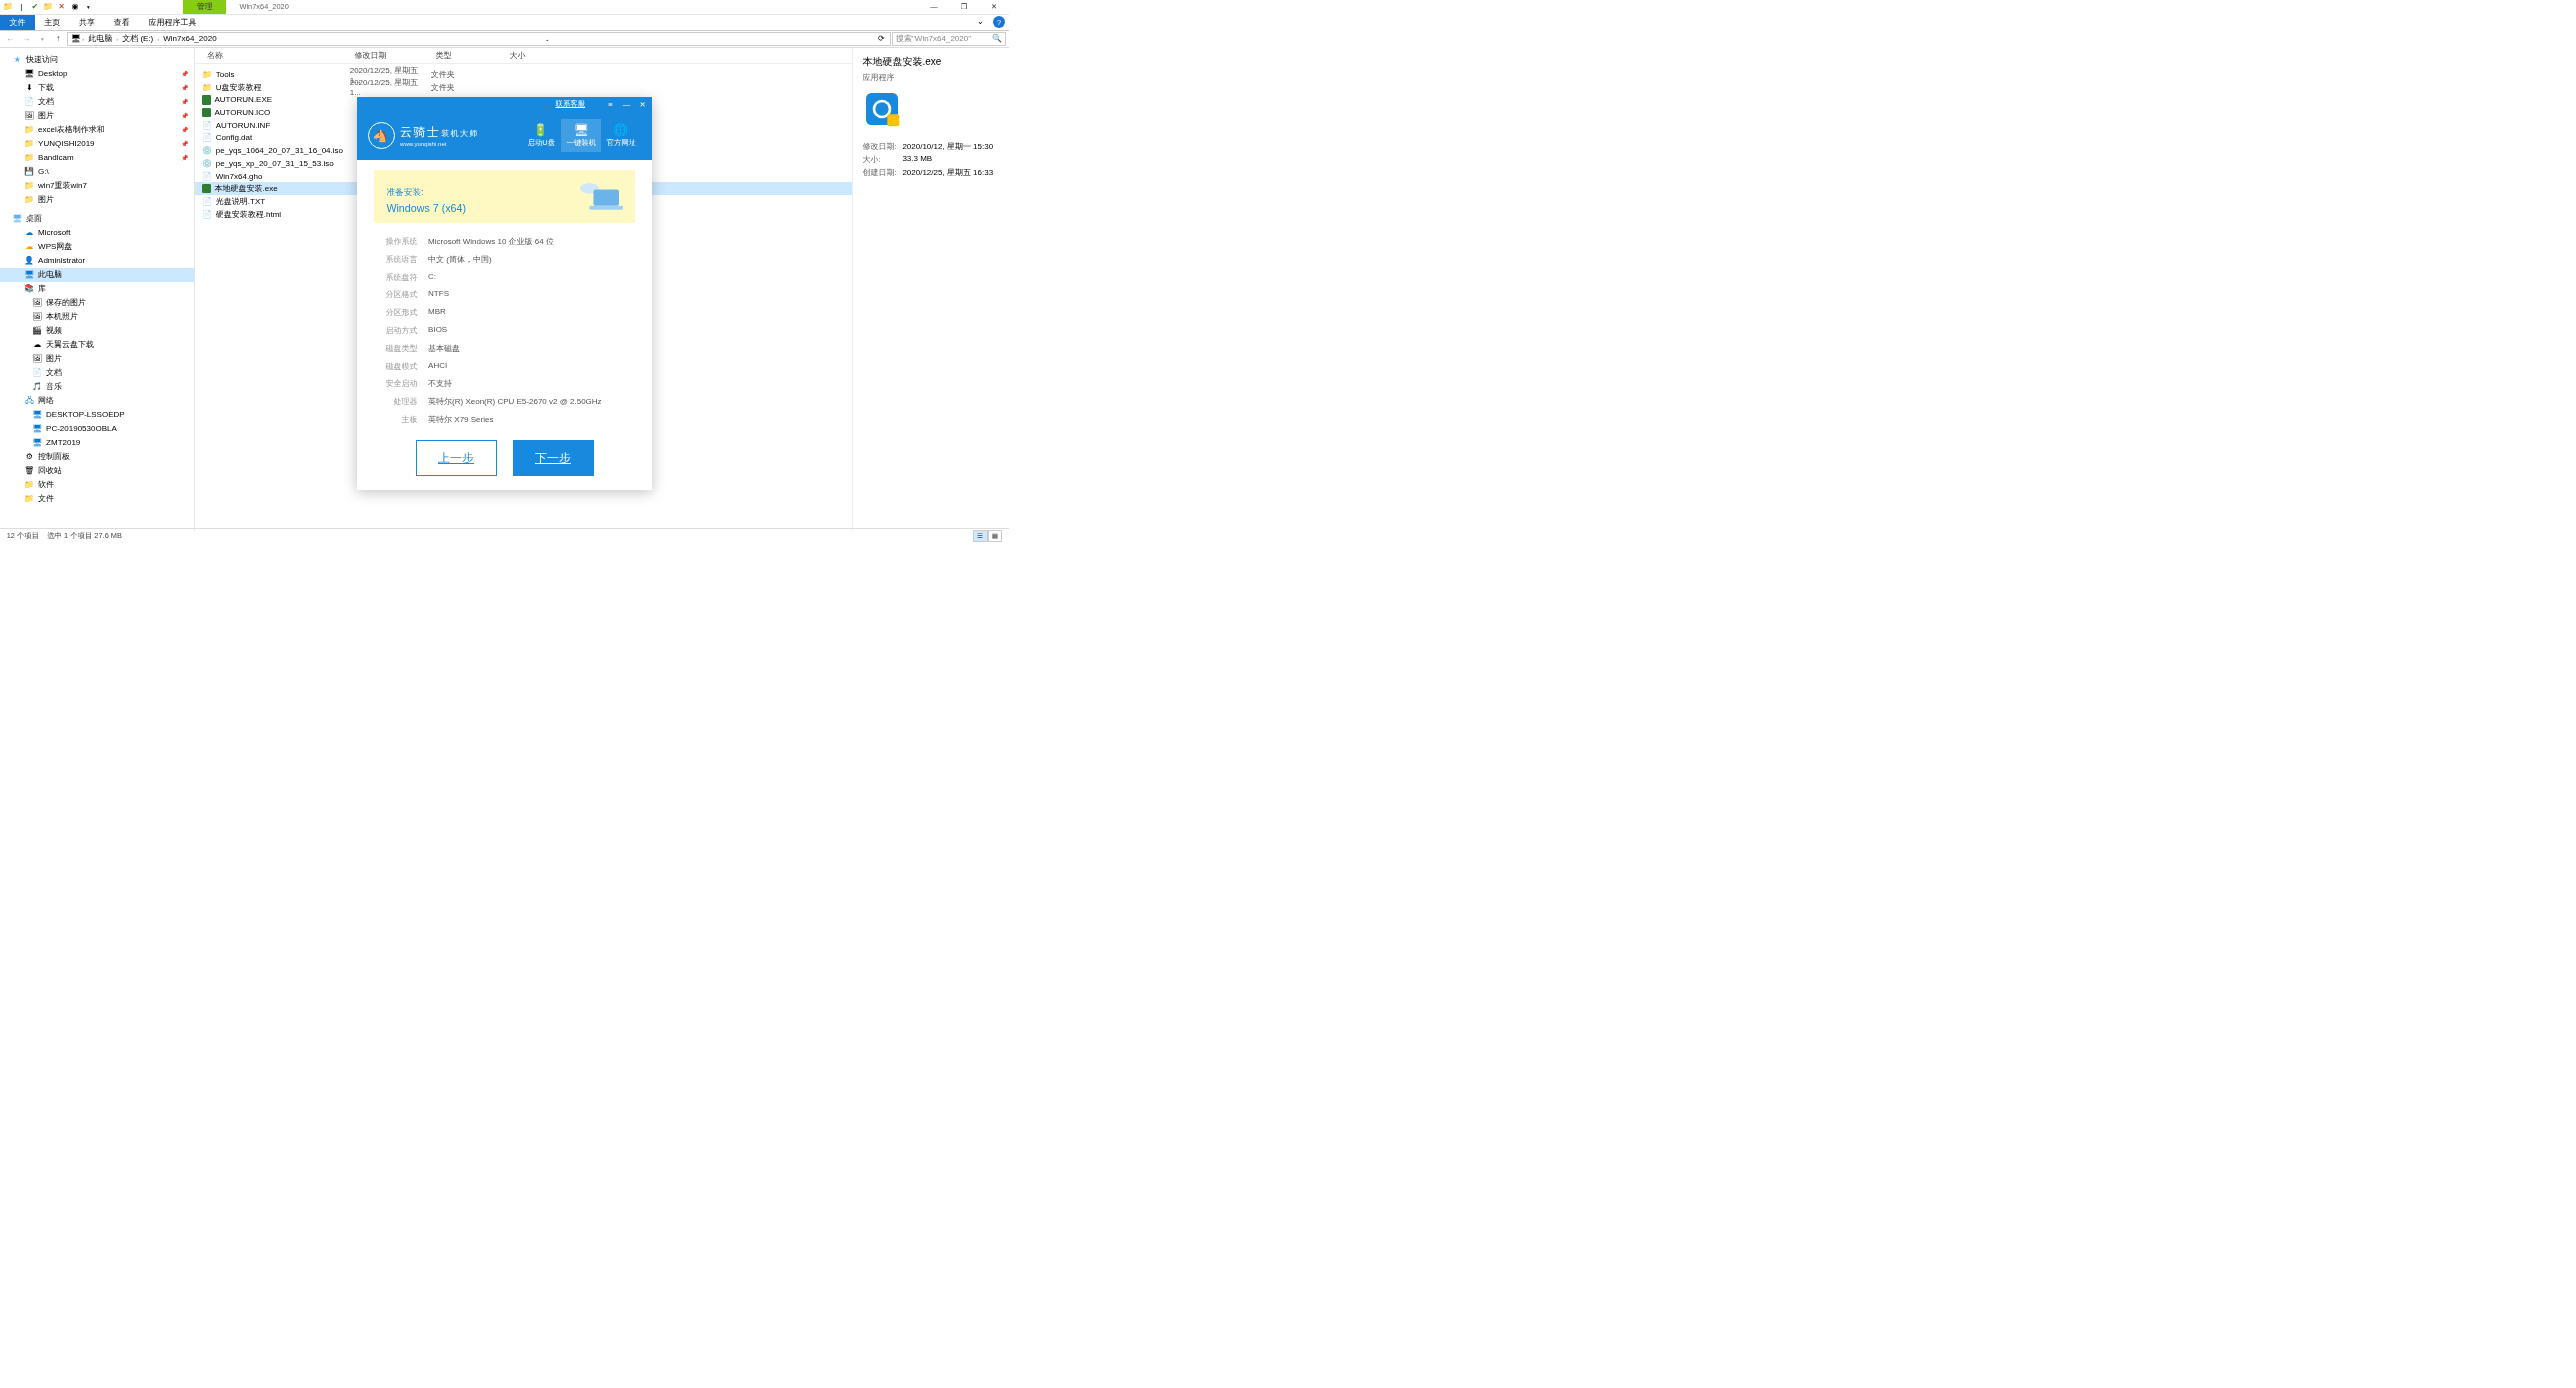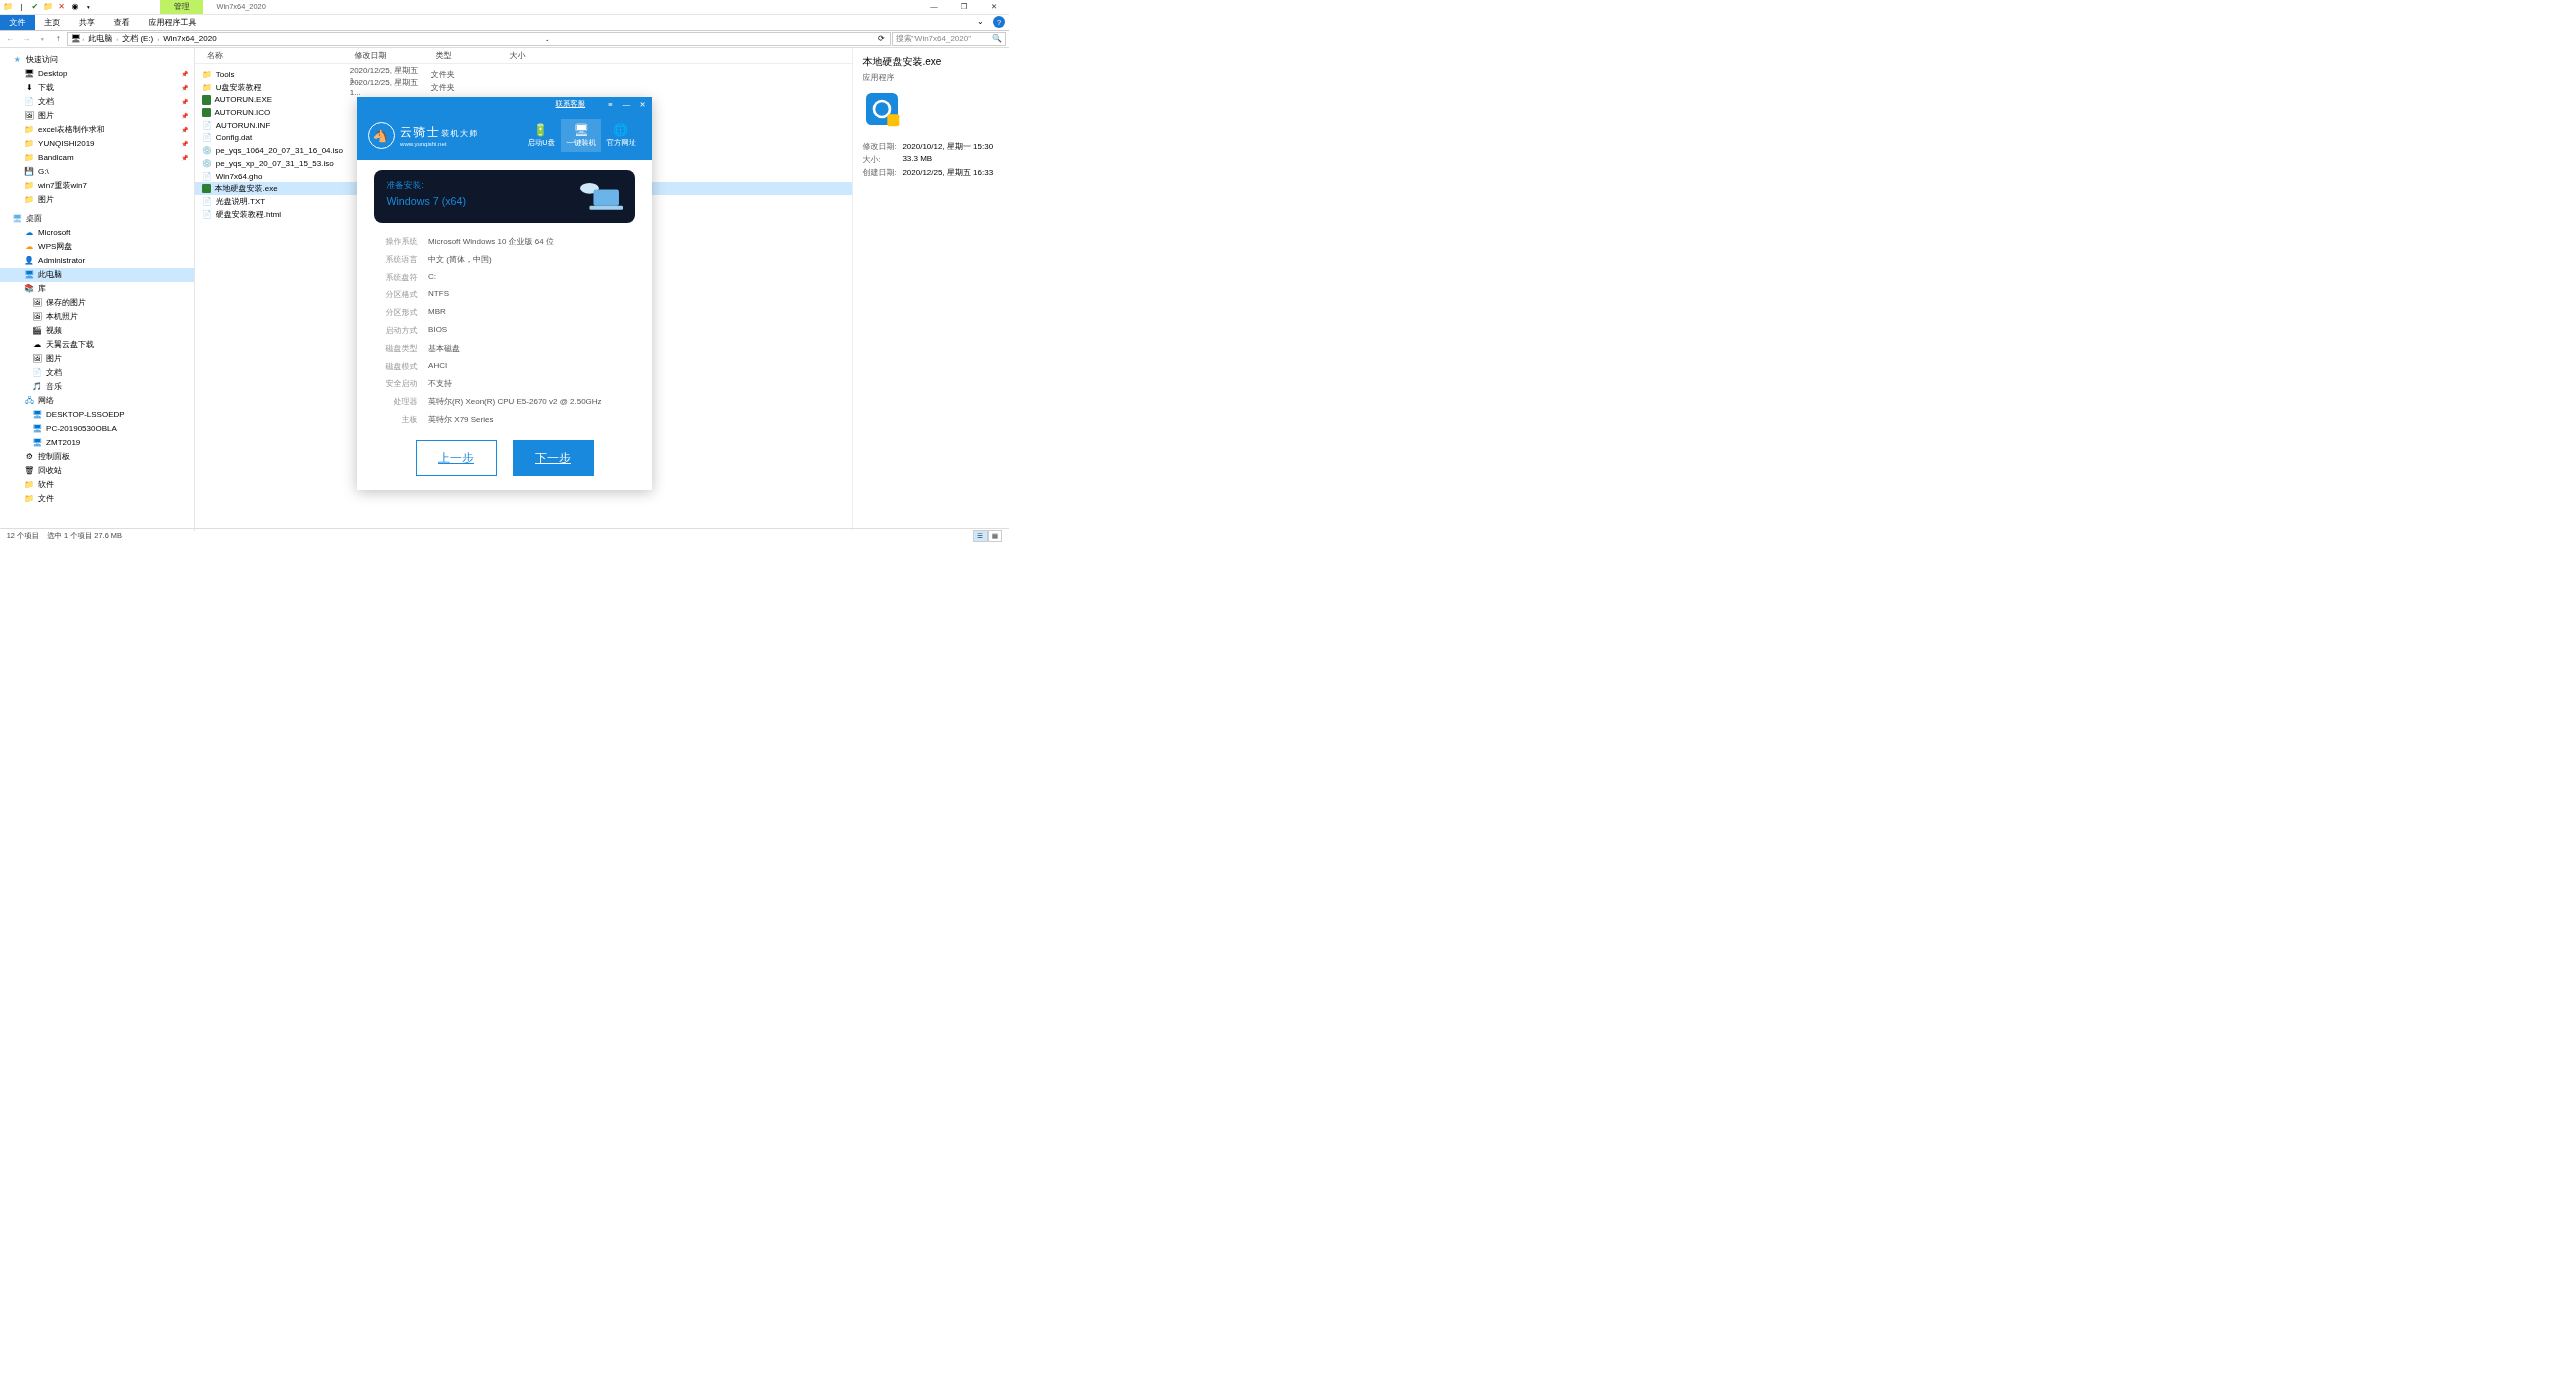--- a/index.html
+++ b/index.html
@@ -2,21 +2,21 @@
 <html style="font-size:10.7px"><head>
 <meta charset="utf-8">
 <style>
 * { margin: 0; padding: 0; box-sizing: border-box; font-family: "Microsoft YaHei", "Segoe UI", sans-serif; }
 body { background: #fff; overflow: hidden; width: 1009px; height: 543px; position: relative; }
 
 
 .titlebar { height: 14.8px; background: #fff; display: flex; align-items: center; font-size: 7.4px; border-bottom: 0.7px solid #e5e5e5; }
 .titlebar .qat { display: flex; align-items: center; gap: 2.7px; padding: 0 2.7px; }
 .titlebar .qat-icon { width: 10.7px; height: 10.7px; display: flex; align-items: center; justify-content: center; font-size: 8px; }
-.titlebar .context-tab { background: #bef264; color: #333; padding: 1.3px 13.4px; margin-left: 64px; font-size: 8px; }
+.titlebar .context-tab { background: #84cc16; color: #333; padding: 1.3px 13.4px; margin-left: 87px; font-size: 8px; }
 .titlebar .window-title { margin-left: 13.4px; color: #666; }
 .titlebar .wincontrols { margin-left: auto; display: flex; }
 .titlebar .wincontrols div { width: 30px; height: 14.8px; display: flex; align-items: center; justify-content: center; color: #333; }
 
 
 .ribbon { height: 16px; display: flex; align-items: stretch; background: #fff; border-bottom: 0.7px solid #ccc; font-size: 8px; }
 .ribbon .tab { padding: 2.7px 9.4px; display: flex; align-items: center; }
 .ribbon .tab.file { background: #1976d2; color: #fff; }
 .ribbon .spacer { flex: 1; }
 .ribbon .help { width: 12px; height: 12px; border-radius: 50%; background: #1976d2; color: #fff; font-size: 7.4px; display: flex; align-items: center; justify-content: center; margin: 1.3px 4px; }
@@ -81,21 +81,21 @@
 .installer .ins-logo { display: flex; align-items: center; gap: 5.4px; }
 .installer .ins-logo-circle { width: 27px; height: 27px; border: 1.3px solid #fff; border-radius: 50%; display: flex; align-items: center; justify-content: center; font-size: 12px; }
 .installer .ins-logo-text .big { font-size: 12px; letter-spacing: 1.3px; }
 .installer .ins-logo-text .small { font-size: 6px; opacity: .9; }
 .installer .ins-nav { margin-left: auto; display: flex; gap: 0; }
 .installer .ins-nav-item { width: 40px; display: flex; flex-direction: column; align-items: center; gap: 1.3px; padding: 4px 0; }
 .installer .ins-nav-item.active { background: rgba(255,255,255,0.18); }
 .installer .ins-nav-item .ico { font-size: 12px; }
 .installer .ins-nav-item .lbl { font-size: 7.4px; }
 .installer .ins-body { padding: 10.7px 17.4px 13.4px 17.4px; }
-.installer .ins-banner { background: #0f172a; border-radius: 8px; padding: 9.4px 12px; display: flex; align-items: flex-start; margin-bottom: 9.4px; }
+.installer .ins-banner { background: #fef9c3; border-radius: 0; padding: 9.4px 12px; display: flex; align-items: flex-end; margin-bottom: 9.4px; }
 .installer .ins-banner .bt1 { color: #1889dc; font-size: 8.7px; margin-bottom: 2.7px; }
 .installer .ins-banner .bt2 { color: #1889dc; font-size: 10.7px; }
 .installer .ins-banner .bimg { margin-left: auto; width: 47px; height: 34px; position: relative; }
 .installer .ins-info-row { display: flex; padding: 3.4px 0; font-size: 8px; }
 .installer .ins-info-row .il { width: 43px; color: #999; text-align: right; margin-right: 10.7px; }
 .installer .ins-info-row .iv { color: #555; }
 .installer .ins-buttons { display: flex; justify-content: center; gap: 16px; margin-top: 12px; }
 .installer .ins-btn { width: 81px; height: 36px; display: flex; align-items: center; justify-content: center; font-size: 12px; text-decoration: underline; }
 .installer .ins-btn.outline { border: 0.7px solid #1889dc; color: #1889dc; background: #fff; }
 .installer .ins-btn.solid { background: #1889dc; color: #fff; }

